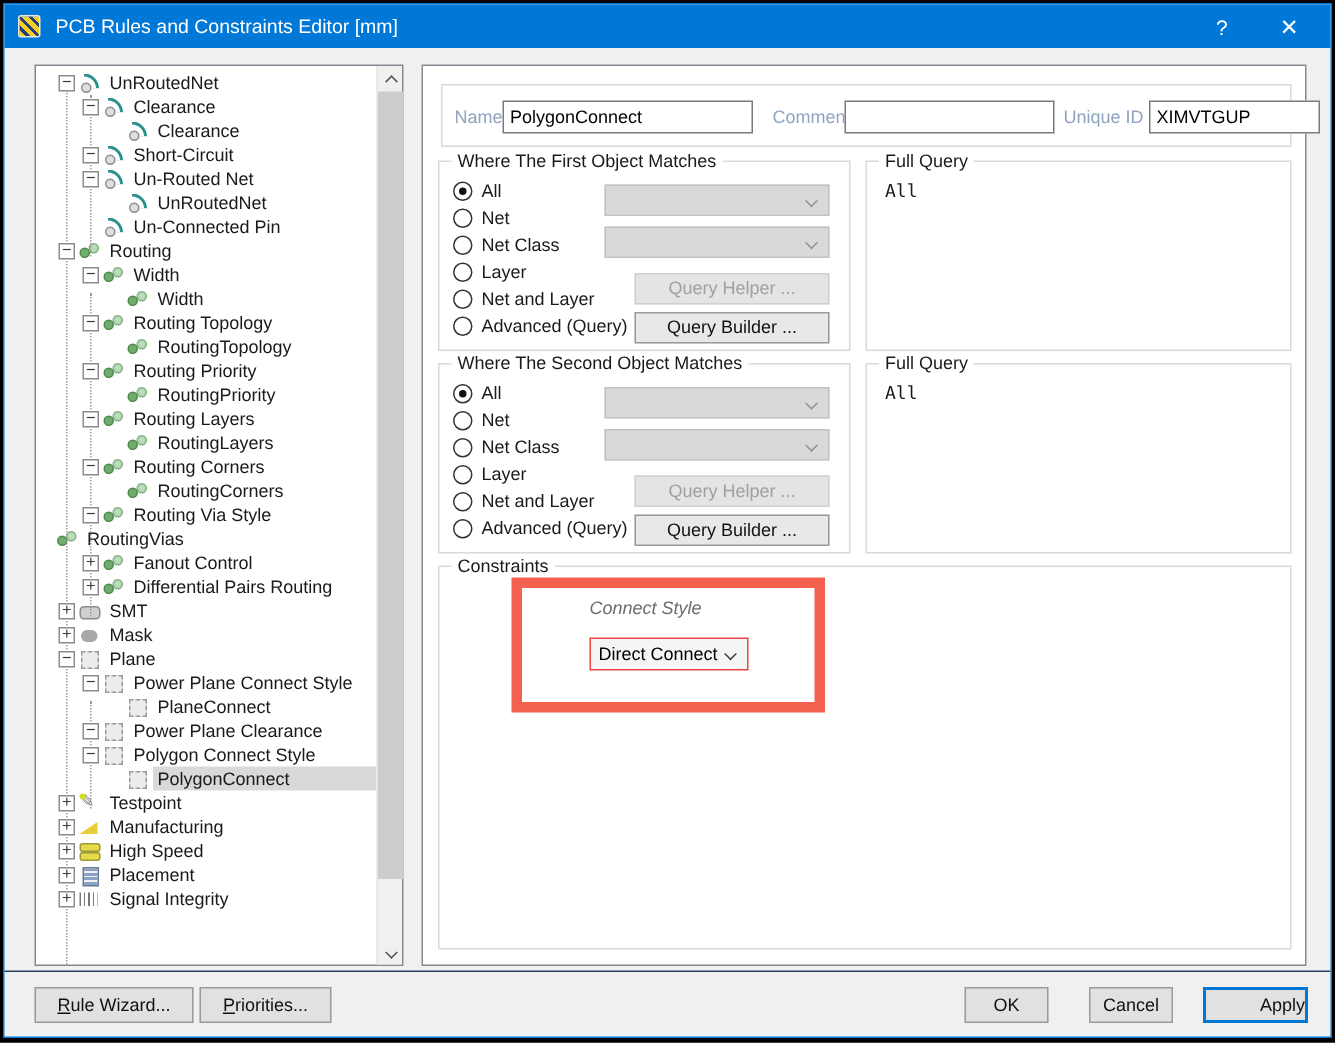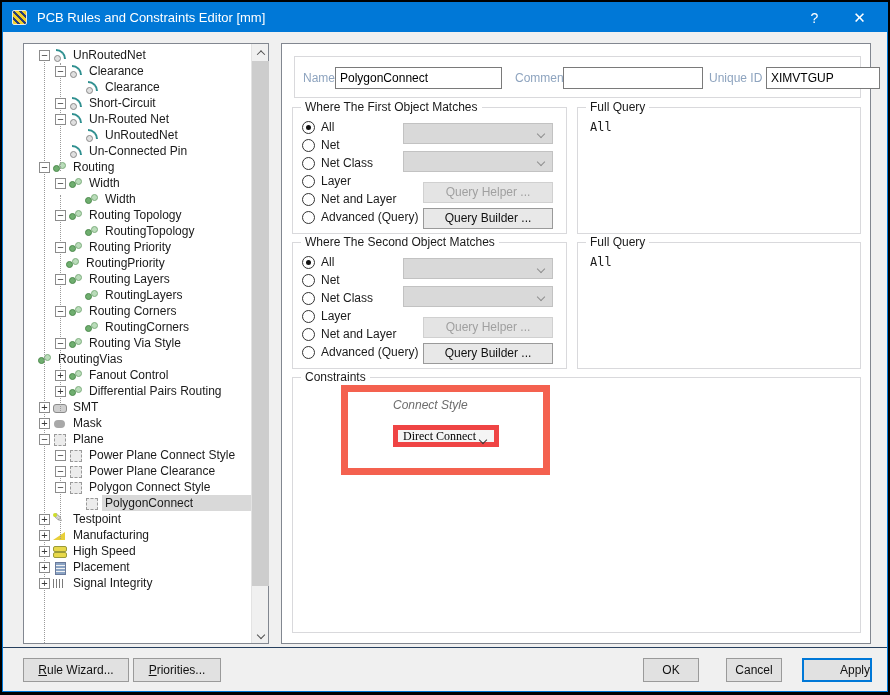--- a/index.html
+++ b/index.html
@@ -59,21 +59,21 @@
   .textinput { position:absolute; height:22px; border:1px solid #7a7a7a; background:#fff; font-family:"Liberation Sans",sans-serif; font-size:12px; padding:0 4px; color:#000; }
 
   .radio-row { position:absolute; left:9px; display:flex; align-items:center; height:16px; font-size:12px; color:#1a1a1a; white-space:nowrap; }
   .radio { width:13px; height:13px; border:1px solid #333; border-radius:50%; margin-right:6px; position:relative; background:#fff; flex:0 0 13px; }
   .radio.checked::after { content:""; position:absolute; left:3px; top:3px; width:5px; height:5px; border-radius:50%; background:#111; }
 
   .combo { position:absolute; height:21px; display:flex; align-items:center; }
   .combo.disabled { background:#d9d9d9; border:1px solid #c2c2c2; }
   .combo.disabled .chev { border-color:#8f8f8f; }
   .combo .chev { position:absolute; right:8px; top:7px; }
-  .combo.enabled { background:#f5f5f5; border:5px solid #ef4444; font-size:12px; padding-left:5px; color:#000;font-family:Liberation Serif, serif; }
+  .combo.enabled { background:#f5f5f5; border:1px solid #ef4444; font-size:12px; padding-left:5px; color:#000; }
   .combo.enabled .chev { border-color:#3a3a3a; }
 
   .btn { position:absolute; height:21px; background:#e8e8e8; border:1px solid #9a9a9a; font-family:"Liberation Sans",sans-serif; font-size:12px; color:#111; text-align:center; line-height:19px; }
   .btn.disabled { background:#e4e4e4; border-color:#d0d0d0; color:#a0a0a0; }
 
   .query-text { position:absolute; left:12px; top:12px; font-family:"DejaVu Sans Mono",monospace; font-size:12px; color:#1a1a1a; }
 
   .constraint-label { position:absolute; font-size:12px; color:#6d6d6d; }
 
   .annotation { position:absolute; left:59px; top:341px; width:209px; height:90px; border:7px solid #f4614f; z-index:5; }
@@ -160,21 +160,21 @@
         <div class="trow" style="padding-left: 47px;">
           <span class="expand-spacer"></span>
           <span class="ticon routing"></span>
           <span class="tlabel">RoutingTopology</span>
         </div>
         <div class="trow" style="padding-left: 31px;">
           <span class="expand">−</span>
           <span class="ticon routing"></span>
           <span class="tlabel">Routing Priority</span>
         </div>
-        <div class="trow" style="padding-left: 28px;">
+        <div class="trow" style="padding-left: 47px;">
           <span class="expand-spacer"></span>
           <span class="ticon routing"></span>
           <span class="tlabel">RoutingPriority</span>
         </div>
         <div class="trow" style="padding-left: 31px;">
           <span class="expand">−</span>
           <span class="ticon routing"></span>
           <span class="tlabel">Routing Layers</span>
         </div>
         <div class="trow" style="padding-left: 47px;">
@@ -224,20 +224,25 @@
         </div>
         <div class="trow" style="padding-left: 15px;">
           <span class="expand">−</span>
           <span class="ticon plane"></span>
           <span class="tlabel">Plane</span>
         </div>
         <div class="trow" style="padding-left: 31px;">
           <span class="expand">−</span>
           <span class="ticon plane"></span>
           <span class="tlabel">Power Plane Connect Style</span>
+        </div>
+        <div class="trow" style="padding-left: 47px;">
+          <span class="expand-spacer"></span>
+          <span class="ticon plane"></span>
+          <span class="tlabel">PlaneConnect</span>
         </div>
         <div class="trow" style="padding-left: 31px;">
           <span class="expand">−</span>
           <span class="ticon plane"></span>
           <span class="tlabel">Power Plane Clearance</span>
         </div>
         <div class="trow" style="padding-left: 31px;">
           <span class="expand">−</span>
           <span class="ticon plane"></span>
           <span class="tlabel">Polygon Connect Style</span>

